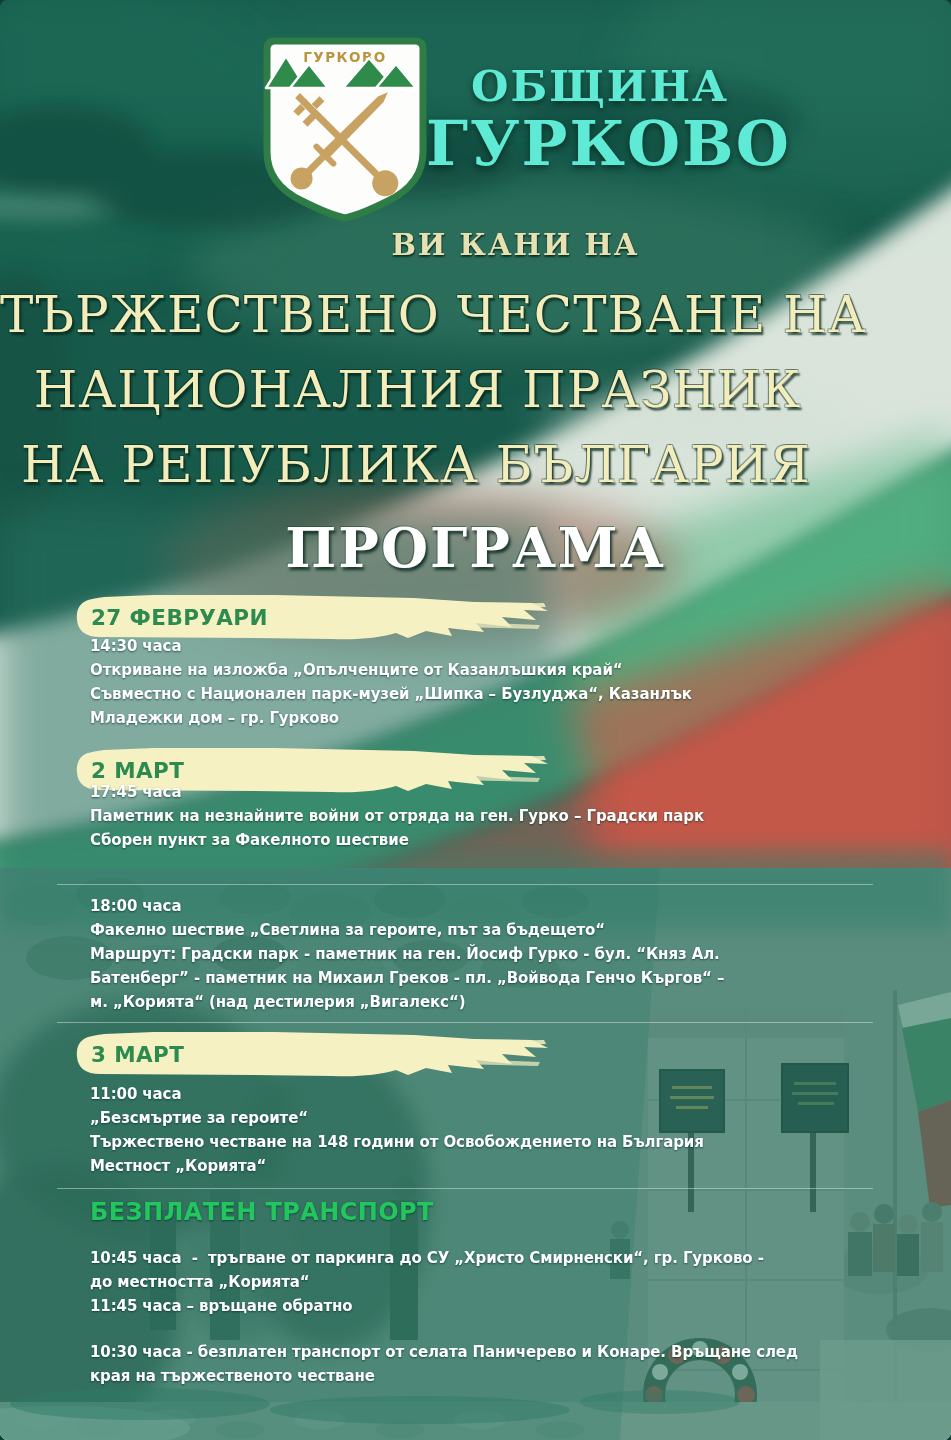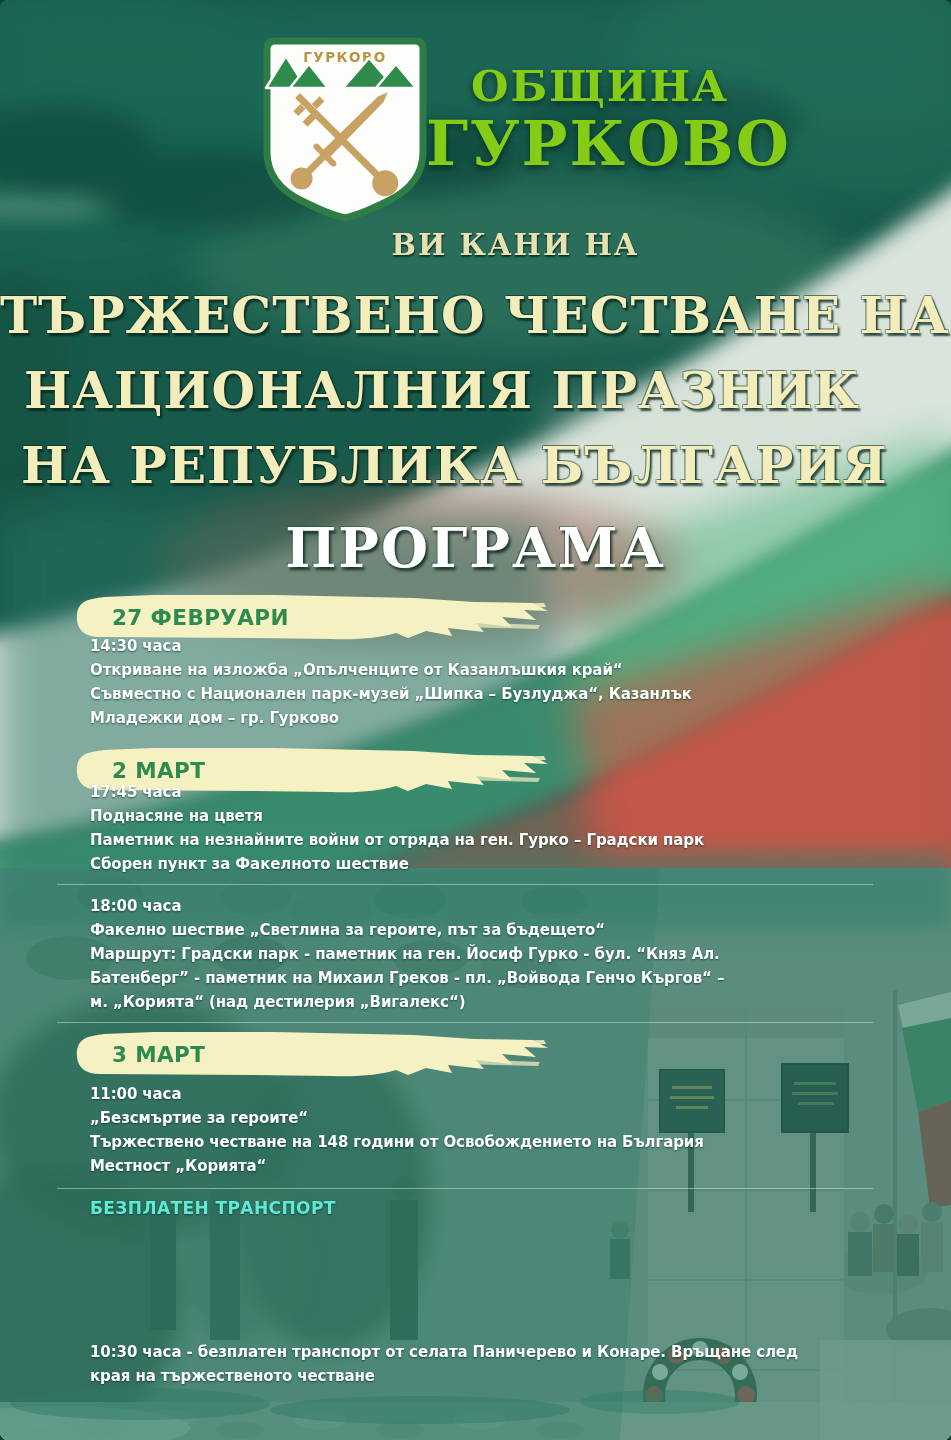--- a/index.html
+++ b/index.html
@@ -6,53 +6,53 @@
   .poster{
     position:relative;width:951px;height:1440px;overflow:hidden;
     background:var(--base-green,#175a4b);
     font-family:"DejaVu Sans","Liberation Sans",sans-serif;
     border-radius:8px;
   }
   .bg{position:absolute;left:0;top:0;z-index:0;}
   .layer{position:absolute;z-index:2;}
   .serif{font-family:"DejaVu Serif","Liberation Serif",serif;}
 
-  .org-name{left:426px;top:60px;width:348px;text-align:center;color:#84cc16;font-weight:bold;}
+  .org-name{left:426px;top:60px;width:348px;text-align:center;color:#5eead4;font-weight:bold;}
   .org-line1{font-size:43px;letter-spacing:2px;line-height:52px;
     text-shadow:0 3px 6px rgba(0,30,22,.65);}
   .org-line2{font-size:61px;letter-spacing:2px;line-height:64px;
     text-shadow:0 3px 6px rgba(0,30,22,.65);}
 
   .invite{left:0;top:228px;width:951px;text-align:center;
     color:var(--invite-cream,#e7e1b2);font-size:29px;font-weight:bold;letter-spacing:2px;
     text-shadow:0 2px 2px rgba(8,40,30,.8), 1px 1px 0 rgba(8,40,30,.5);margin-left:40px;}
 
   .big-title{left:0;width:787px;text-align:center;color:var(--title-cream,#f3edbc);
-    font-weight:bold;font-size:50px;letter-spacing:1px;white-space:nowrap;
+    font-weight:normal;font-size:50px;letter-spacing:1px;white-space:nowrap;
     text-shadow:2px 3px 2px rgba(8,40,30,.78),-1px -1px 0 rgba(8,40,30,.35),1px -1px 0 rgba(8,40,30,.35),-1px 1px 0 rgba(8,40,30,.35);}
   .t1{top:286px;} .t2{top:361px;padding-left:24px;} .t3{top:436px;padding-left:21px;}
   .program-heading{left:0;top:516px;width:951px;text-align:center;color:#ffffff;
     font-weight:bold;font-size:54px;letter-spacing:2px;
     text-shadow:2px 3px 3px rgba(8,40,30,.85),-1px -1px 0 rgba(20,70,50,.5);}
 
   .badge{position:absolute;left:74px;width:480px;height:46px;z-index:2;}
   .badge svg{position:absolute;left:0;top:0;}
   .badge .badge-label{position:absolute;left:17px;top:50%;transform:translateY(-50%);
-    color:var(--badge-green,#2e8b50);font-weight:bold;font-size:21.5px;letter-spacing:.4px;white-space:pre;margin-left:21px;}
+    color:var(--badge-green,#2e8b50);font-weight:bold;font-size:21.5px;letter-spacing:.4px;white-space:pre;}
   .b1{top:594px;} .b2{top:747px;} .b3{top:1031px;}
 
   .block{position:absolute;left:90px;z-index:2;color:var(--body-white,#ffffff);
     font-weight:bold;font-size:15px;line-height:24px;letter-spacing:-.1px;
     text-shadow:0 1px 2px rgba(0,45,35,.65);}
   .line{white-space:pre;}
   .blk0{top:634px;} .blk1{top:780px;} .blk2{top:894px;} .blk3{top:1082px;}
   .blk4{top:1246px;} .blk5{top:1340px;}
 
-  .transport-heading{position:absolute;left:90px;top:1198px;z-index:2;color:#5eead4;
-    font-weight:bold;font-size:17px;letter-spacing:.4px;white-space:pre;
+  .transport-heading{position:absolute;left:90px;top:1198px;z-index:2;color:#22c55e;
+    font-weight:bold;font-size:24px;letter-spacing:.4px;white-space:pre;
     text-shadow:0 1px 2px rgba(0,45,35,.65);}
 
   .sep{position:absolute;left:57px;width:816px;height:1px;z-index:2;
     background:rgba(230,242,234,.45);}
   .sep1{top:884px;} .sep2{top:1022px;} .sep3{top:1188px;}
 
   .emblem{left:256px;top:36px;z-index:2;}
 </style>
 </head>
 <body>
@@ -281,21 +281,20 @@
 
   <div class="block blk0">
     <div class="line">14:30 часа</div>
     <div class="line">Откриване на изложба „Опълченците от Казанлъшкия край“</div>
     <div class="line">Съвместно с Национален парк-музей „Шипка – Бузлуджа“, Казанлък</div>
     <div class="line">Младежки дом – гр. Гурково</div>
   </div>
 
   <div class="block blk1">
     <div class="line">17:45 часа</div>
-    <div class="line">Поднасяне на цветя</div>
     <div class="line">Паметник на незнайните войни от отряда на ген. Гурко – Градски парк</div>
     <div class="line">Сборен пункт за Факелното шествие</div>
   </div>
 
   <div class="sep sep1"></div>
 
   <div class="block blk2">
     <div class="line">18:00 часа</div>
     <div class="line">Факелно шествие „Светлина за героите, път за бъдещето“</div>
     <div class="line">Маршрут: Градски парк - паметник на ген. Йосиф Гурко - бул. “Княз Ал.</div>
@@ -309,19 +308,24 @@
     <div class="line">11:00 часа</div>
     <div class="line">„Безсмъртие за героите“</div>
     <div class="line">Тържествено честване на 148 години от Освобождението на България</div>
     <div class="line">Местност „Корията“</div>
   </div>
 
   <div class="sep sep3"></div>
 
   <div class="transport-heading">БЕЗПЛАТЕН ТРАНСПОРТ</div>
 
+  <div class="block blk4">
+    <div class="line">10:45 часа  -  тръгване от паркинга до СУ „Христо Смирненски“, гр. Гурково -</div>
+    <div class="line">до местността „Корията“</div>
+    <div class="line">11:45 часа – връщане обратно</div>
+  </div>
 
   <div class="block blk5">
     <div class="line">10:30 часа - безплатен транспорт от селата Паничерево и Конаре. Връщане след</div>
     <div class="line">края на тържественото честване</div>
   </div>
 
 </div>
 
 </body></html>

